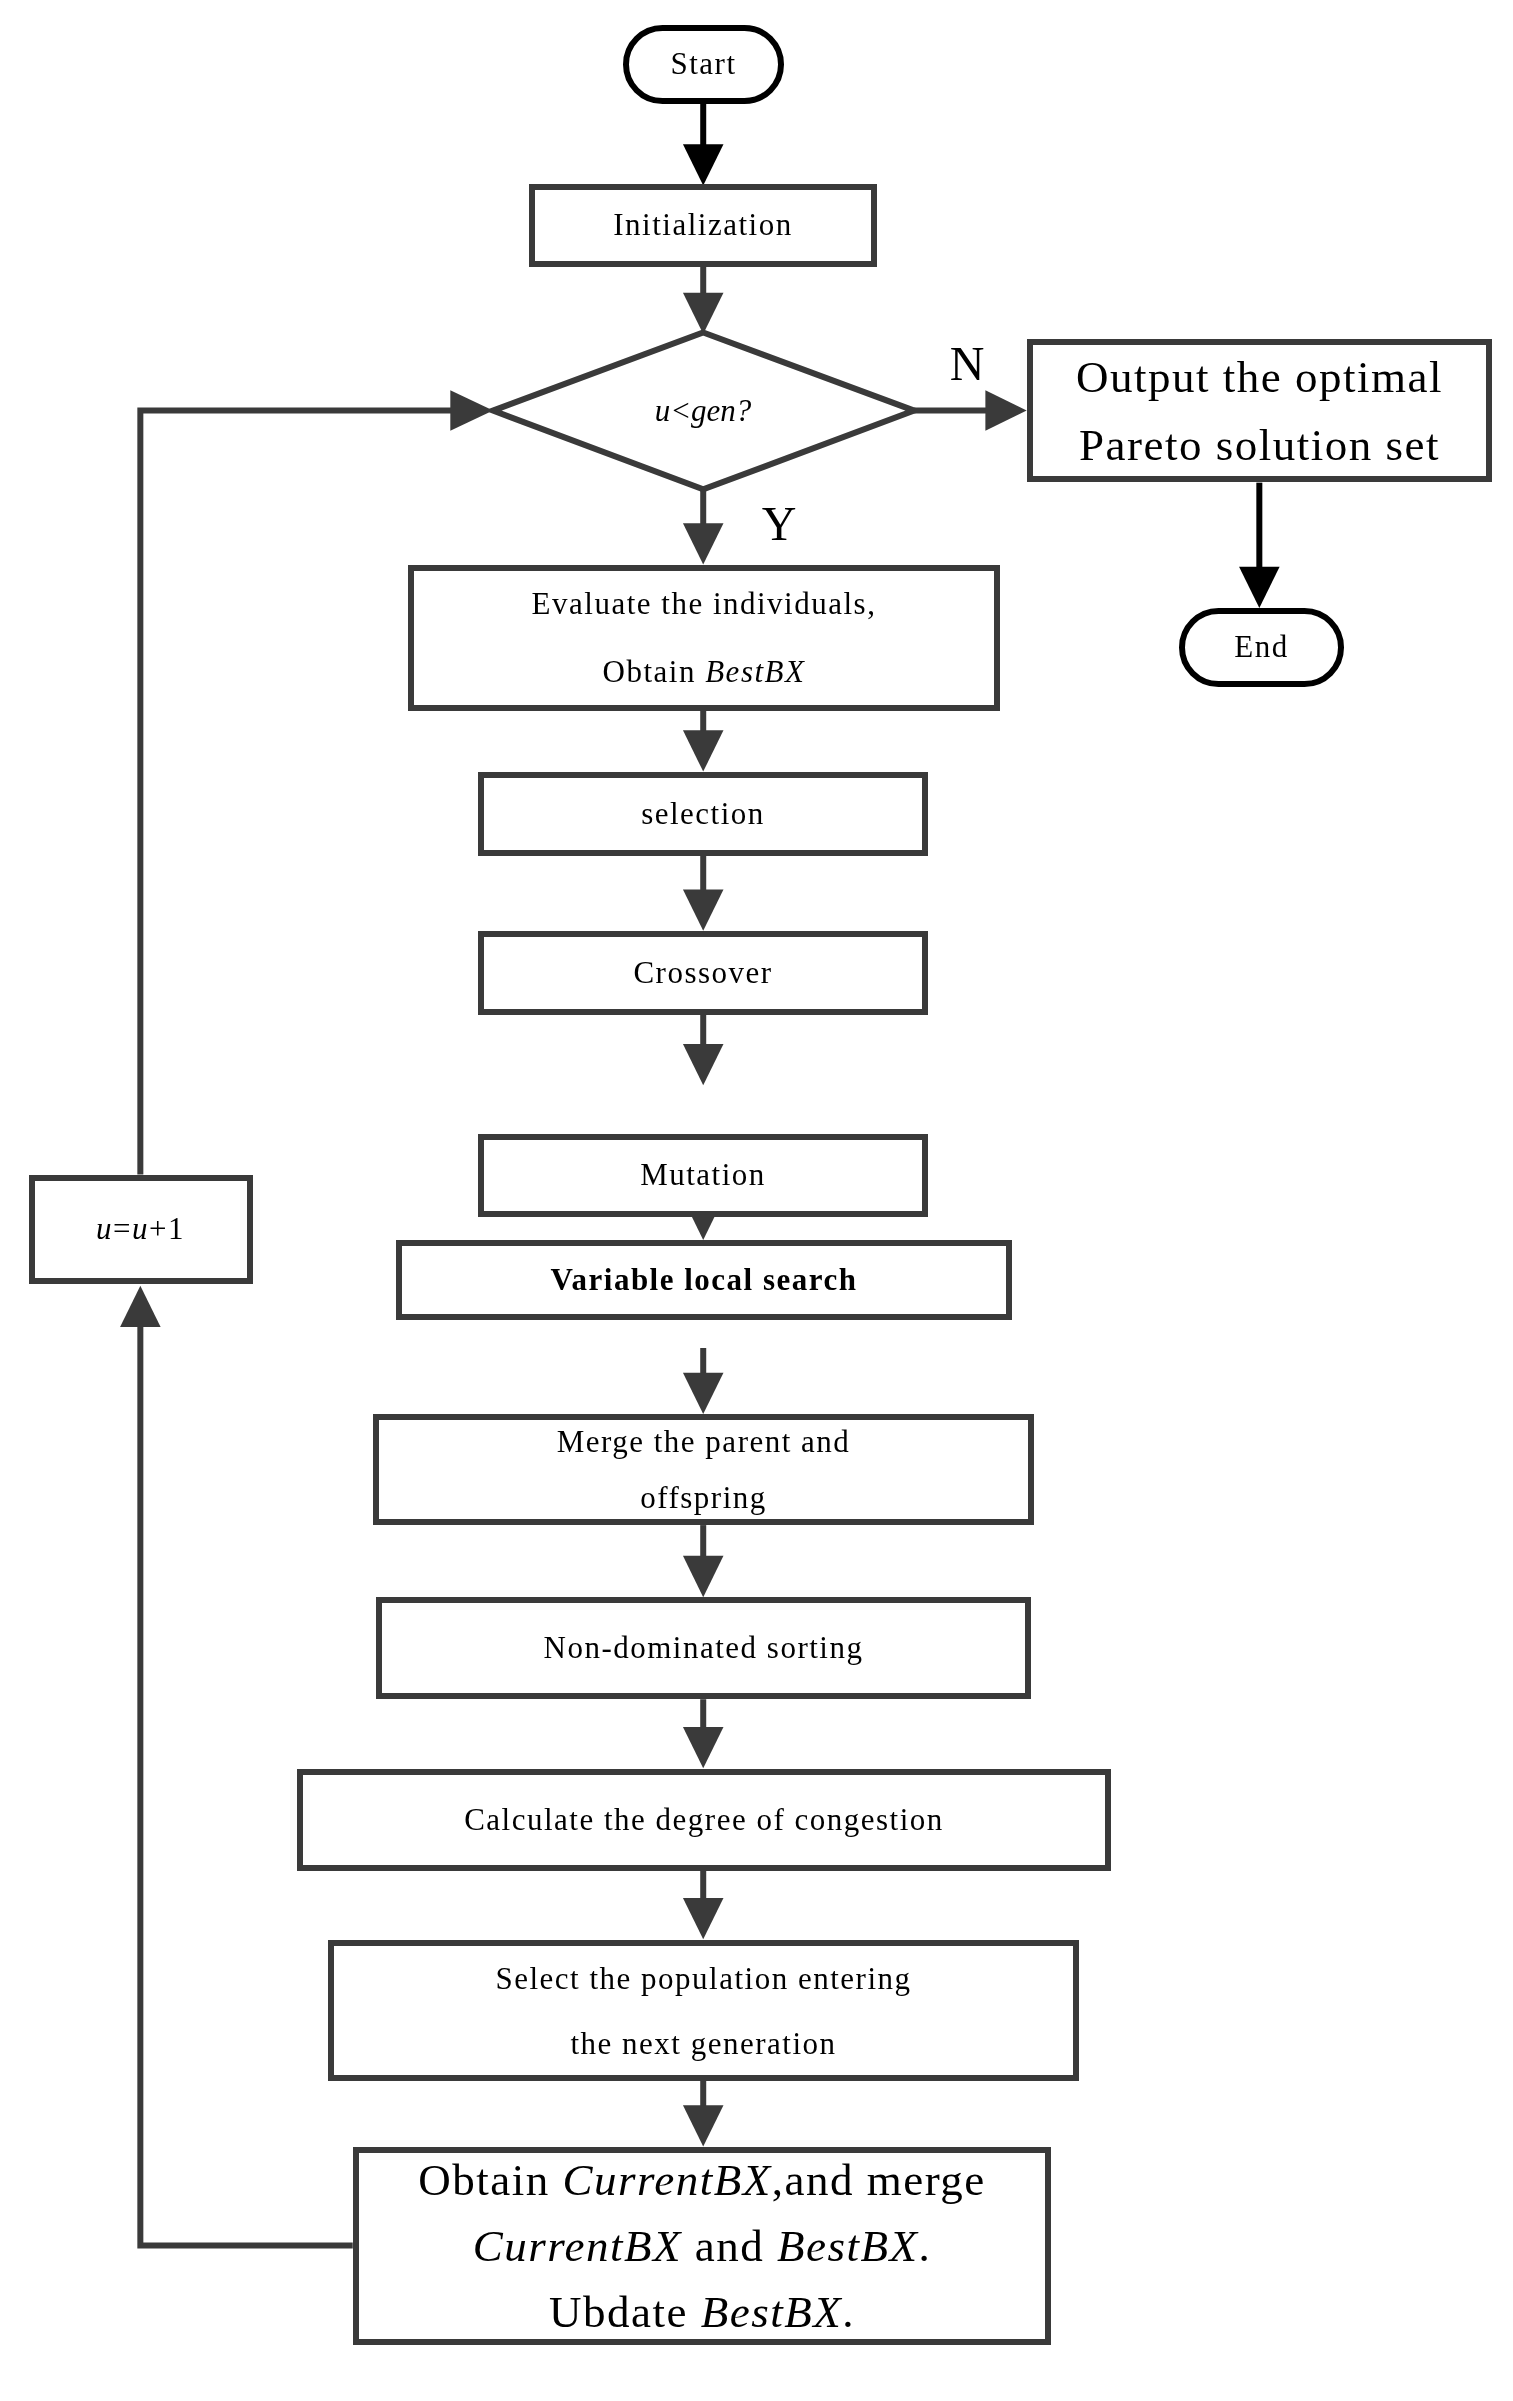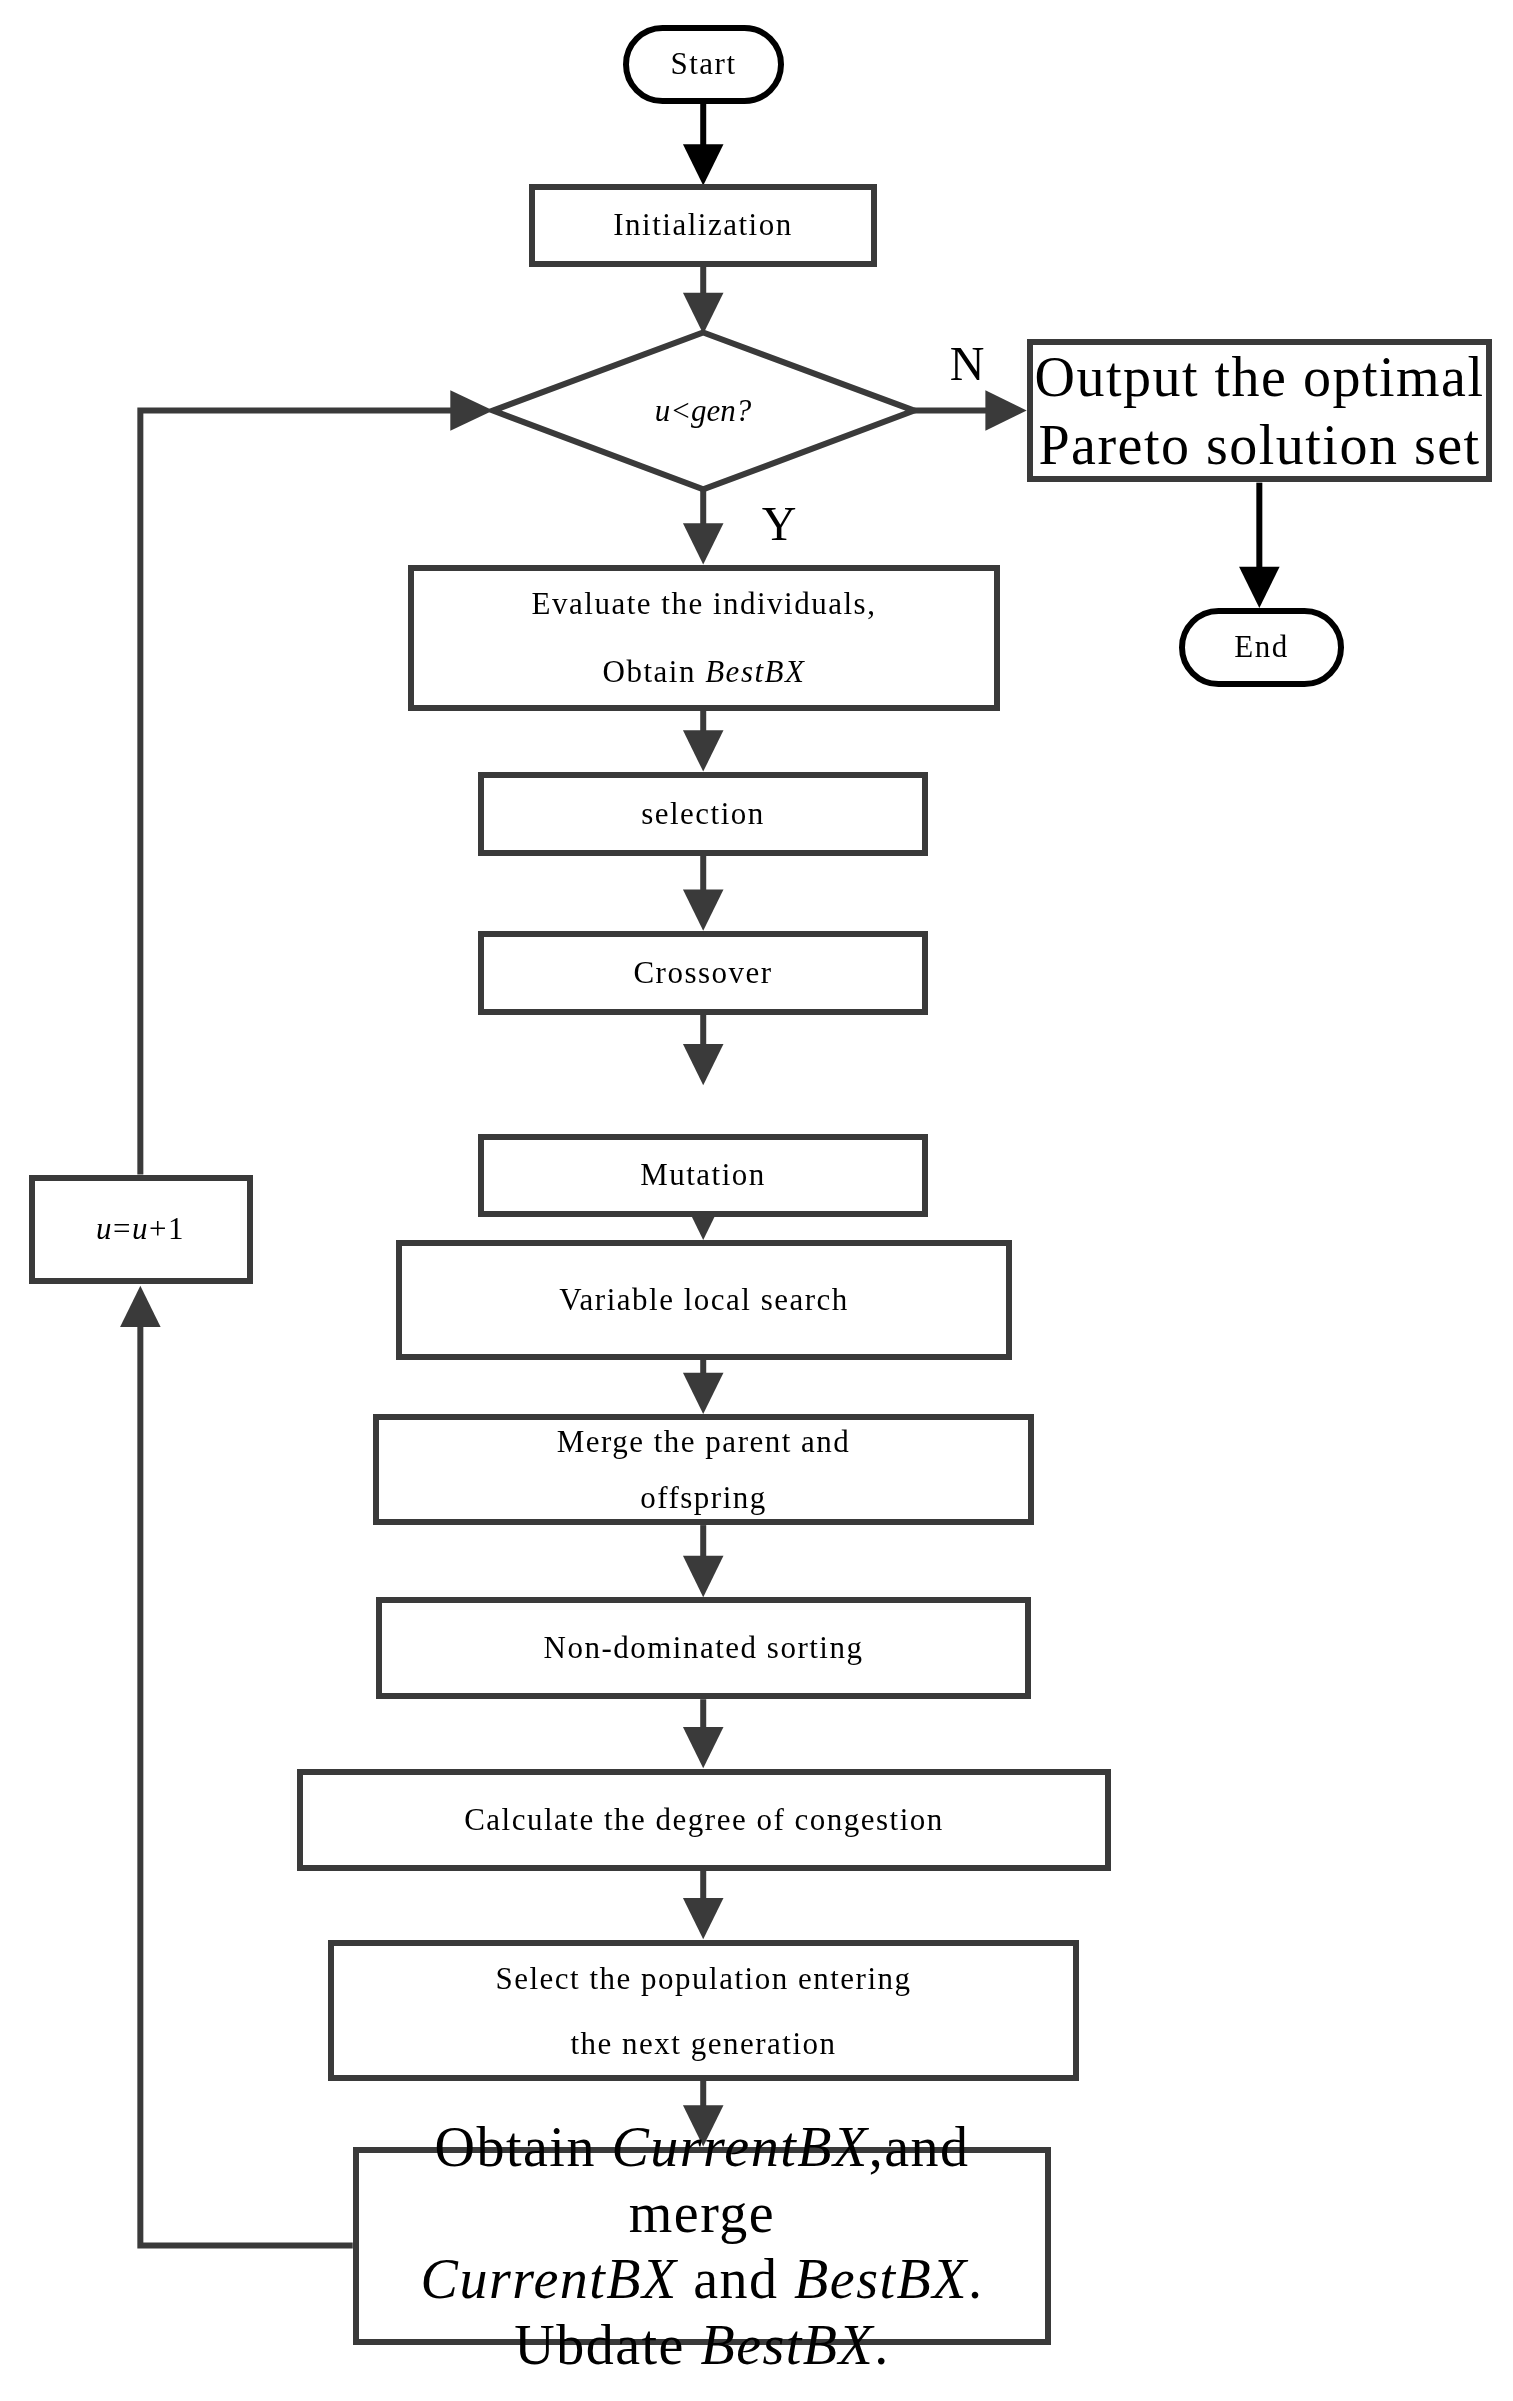--- a/index.html
+++ b/index.html
@@ -10,21 +10,21 @@
   .ln{fill:none;stroke:var(--stroke-gray);stroke-width:8;}
   .ln.black{stroke:var(--stroke-black);}
   .hd{fill:var(--stroke-gray);stroke:none;}
   .hd.black{fill:var(--stroke-black);}
   .diamond-shape{fill:#ffffff;stroke:var(--stroke-gray);stroke-width:8;}
   .node{position:absolute;box-sizing:border-box;background:#ffffff;border:6px solid var(--stroke-gray);
         display:flex;flex-direction:column;align-items:center;justify-content:center;
         text-align:center;letter-spacing:1.5px;line-height:1.25;}
   .terminal{border-color:var(--stroke-black);border-radius:45px;}
   .label{position:absolute;background:transparent;border:none;display:flex;align-items:center;justify-content:center;}
-  .fs58{font-size:31px;} .fs56{font-size:56px;text-align:center;} .fs64{font-size:48px;}
+  .fs58{font-size:31px;} .fs56{font-size:45px;text-align:center;} .fs64{font-size:48px;}
   .lh90{line-height:68px;} .lh74{line-height:56px;text-align:right;} .lh88{line-height:66px;} .lh86{line-height:65px;}
   .decision-label{position:absolute;display:flex;align-items:center;justify-content:center;font-style:italic;}
   i{font-style:italic;}
 </style>
 </head>
 <body>
 
 <div class="canvas">
 
   <svg class="connectors" viewBox="0 0 2016 3199" width="1513" height="2401">
@@ -151,21 +151,21 @@
   </div>
 
   <div class="node fs58" style="left:478px;top:931px;width:450px;height:84px;">
     <span>Crossover</span>
   </div>
 
   <div class="node fs58" style="left:478px;top:1134px;width:450px;height:83px;">
     <span>Mutation</span>
   </div>
 
-  <div class="node fs58" style="left:396px;top:1240px;width:616px;height:120px;">
+  <div class="node fs58" style="left:396px;top:1240px;width:616px;height:80px;font-weight:bold;">
     <span>Variable local search</span>
   </div>
 
   <div class="node fs58 lh74" style="left:373px;top:1414px;width:661px;height:111px;">
     <div>Merge the parent and</div>
     <div>offspring</div>
   </div>
 
   <div class="node fs58" style="left:376px;top:1597px;width:655px;height:102px;">
     <span>Non-dominated sorting</span>

